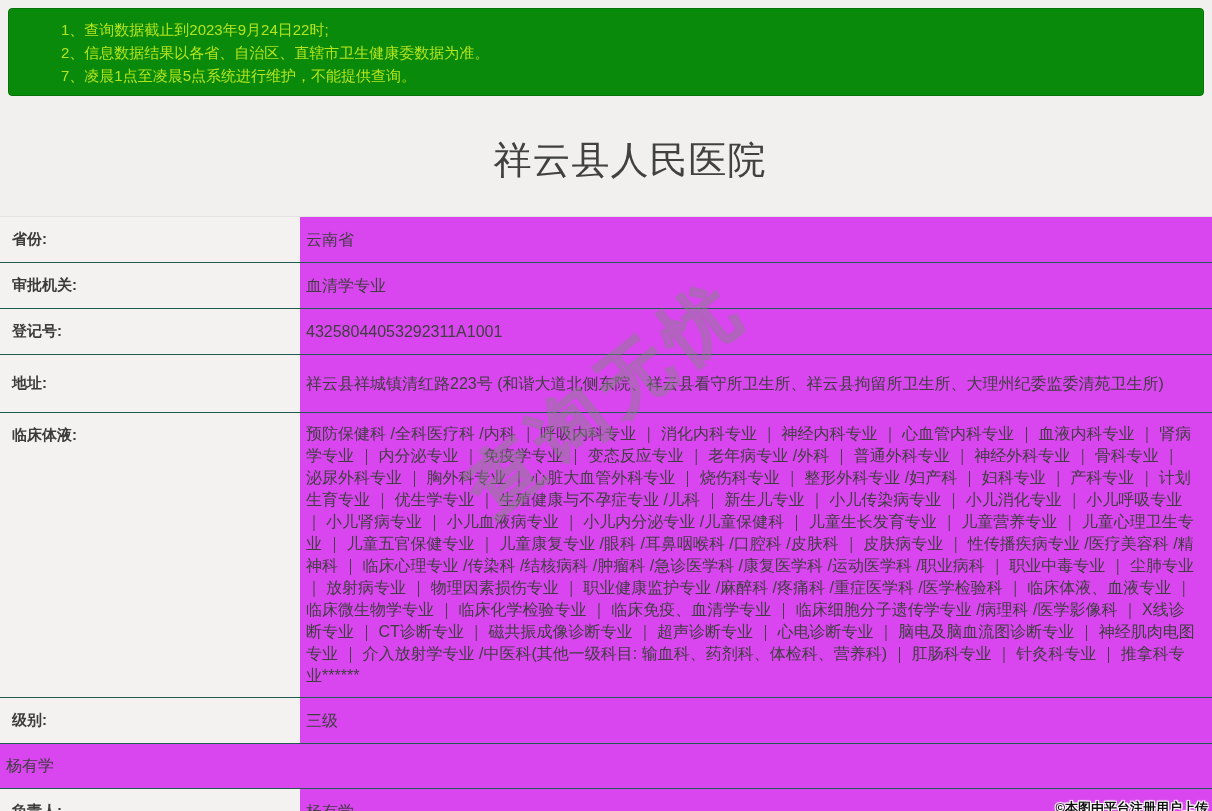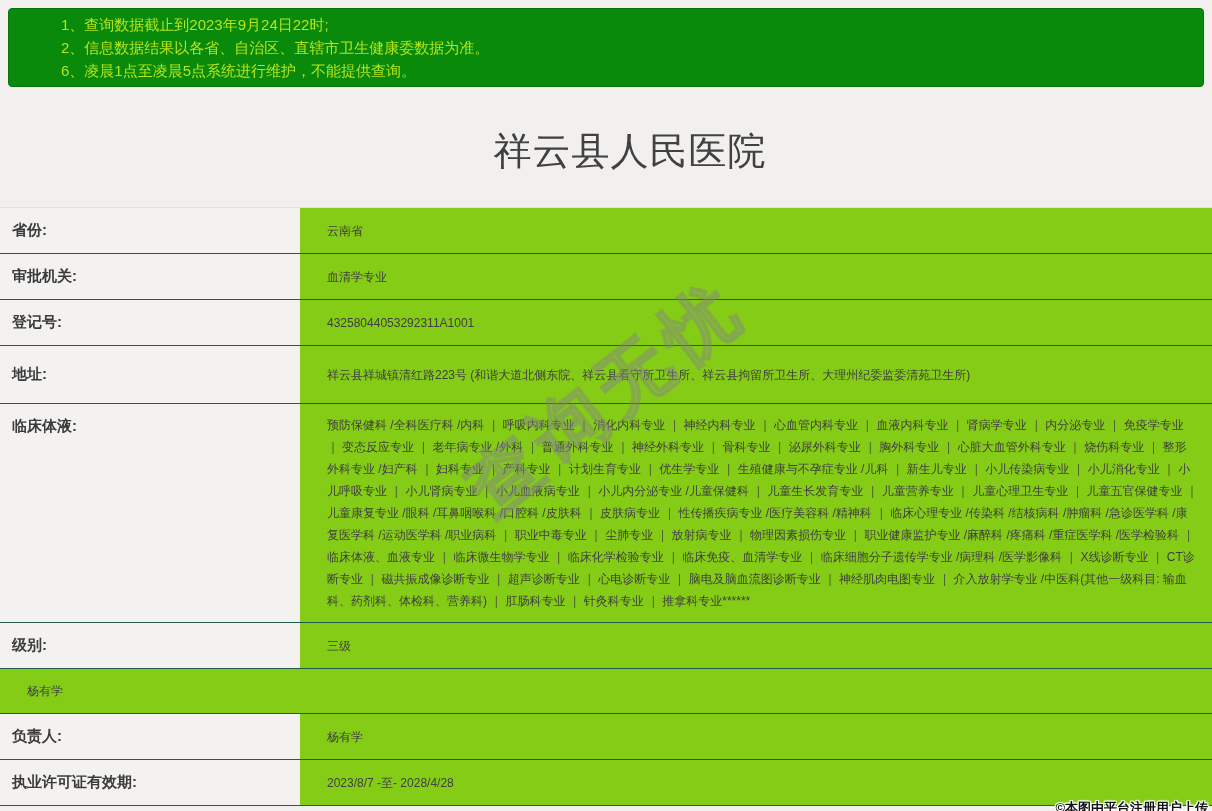--- a/index.html
+++ b/index.html
@@ -7,21 +7,21 @@
   body {
     position: relative;
     background: #f1f0ee;
     font-family: "Liberation Sans", "DejaVu Sans", sans-serif;
     color: #3b3b3b;
   }
 
   
   .banner {
     margin: 8px;
-    height: 79px;
+    height: 88px;
     background: #0a8a0a;
     border: 1px solid #077407;
     border-radius: 4px;
     padding: 9px 20px 9px 52px;
     display: flex;
     flex-direction: column;
     justify-content: center;
   }
   .banner .line {
     color: #b5e61d;
@@ -60,25 +60,25 @@
     background: #f3f2f0;
     font-weight: 700;
     font-size: 15px;
     color: #3b3b3b;
     padding: 13px 17px 13px 12px;
     display: flex;
     align-items: center;
   }
   .cell-value {
     flex: 1;
-    background: #84cc16;
-    font-size: 12px;
+    background: #d946ef;
+    font-size: 16px;
     color: #3f3f3f;
     line-height: 22px;
-    padding: 11px 14px 11px 27px;
+    padding: 11px 14px 11px 6px;
     display: flex;
     align-items: center;
   }
   .row.tall { min-height: 58px; }
   .row.big .cell-label { align-items: flex-start; padding-top: 13px; }
   .row.big .cell-value { align-items: flex-start; display: block; padding-top: 10px; padding-bottom: 10px; }
 
   
   .diag-watermark {
     position: absolute;
@@ -105,21 +105,21 @@
     z-index: 6;
     white-space: nowrap;
   }
 </style>
 </head>
 <body>
 
 <div class="banner">
   <div class="line">1、查询数据截止到2023年9月24日22时;</div>
   <div class="line">2、信息数据结果以各省、自治区、直辖市卫生健康委数据为准。</div>
-  <div class="line">6、凌晨1点至凌晨5点系统进行维护，不能提供查询。</div>
+  <div class="line">7、凌晨1点至凌晨5点系统进行维护，不能提供查询。</div>
 </div>
 
 <div class="title-wrap">
   <h1 class="page-title">祥云县人民医院</h1>
 </div>
 
 <div class="info-table">
   <div class="row">
     <div class="cell-label">省份:</div>
     <div class="cell-value">云南省</div>

